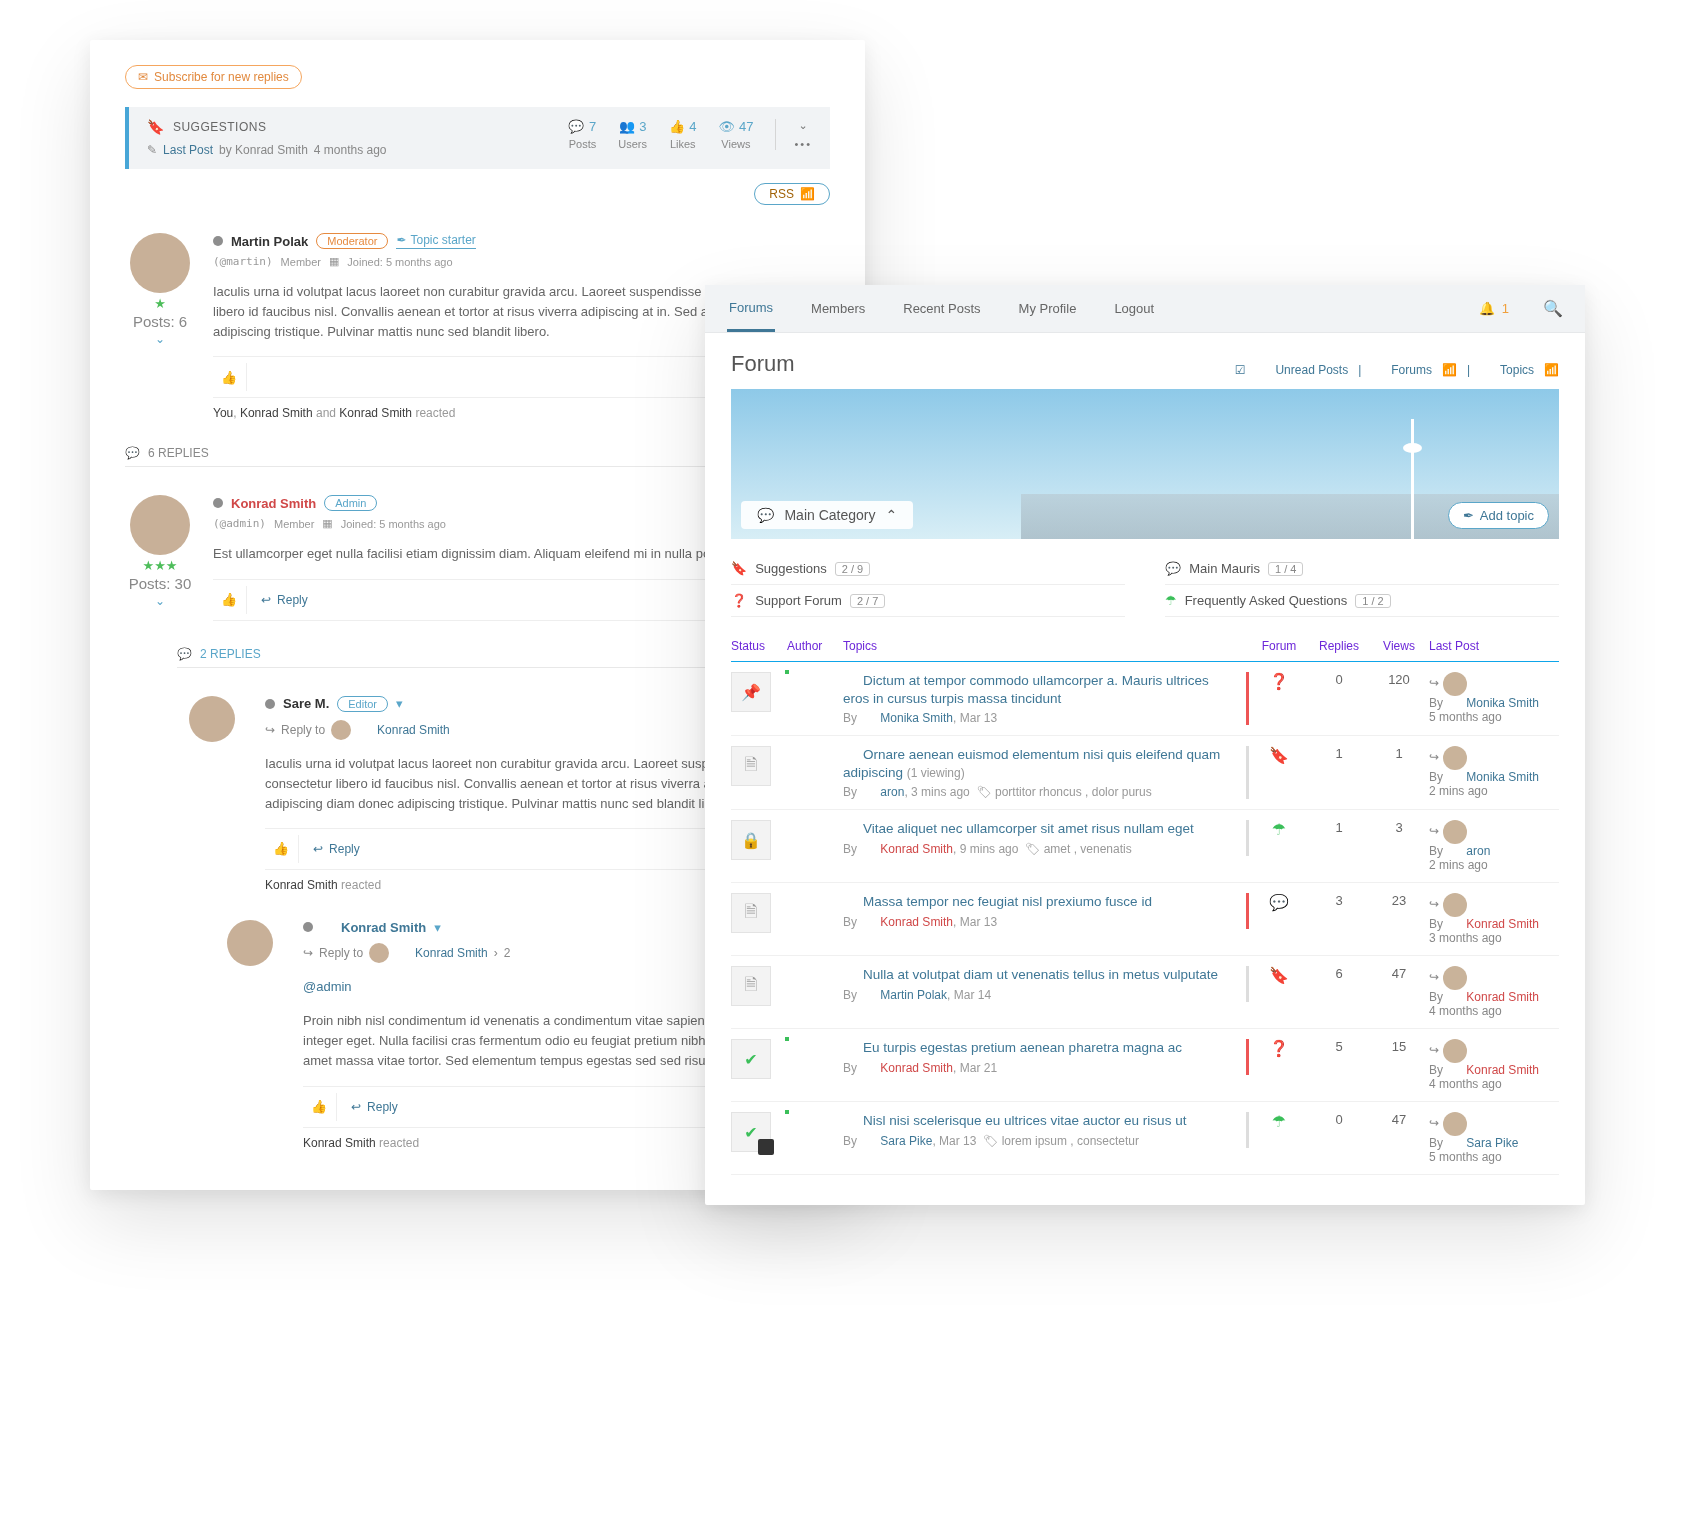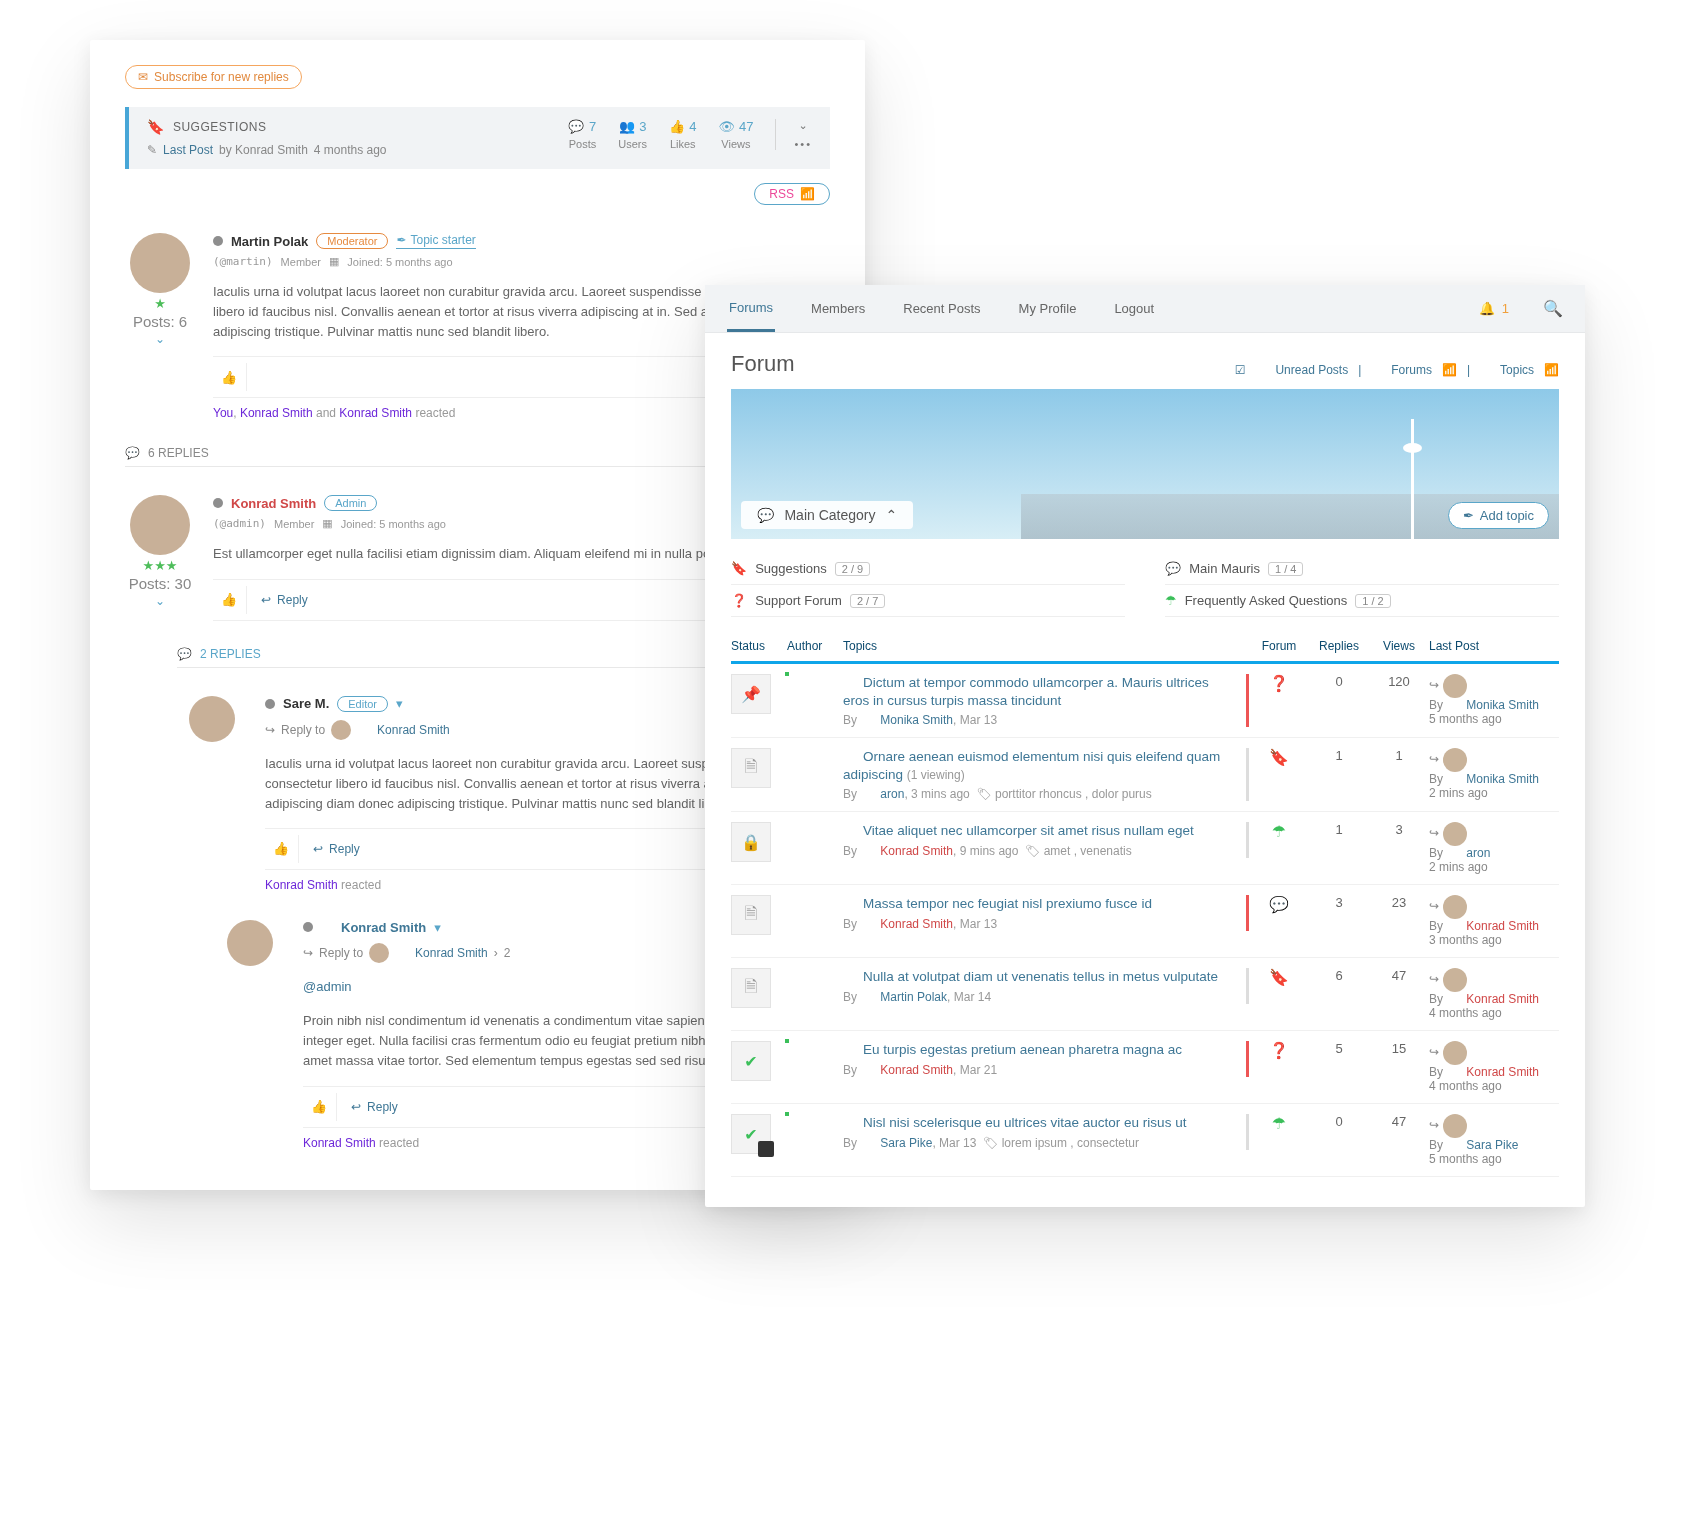--- a/index.html
+++ b/index.html
@@ -14,21 +14,21 @@
 .topic-head { margin-top:18px; border-left:4px solid #47a6d7; background:#f1f3f5; padding:12px 18px; display:flex; justify-content:space-between; align-items:flex-start; }
 .th-left .ttitle { display:flex; align-items:center; gap:8px; color:#666; font-size:12px; letter-spacing:.5px; }
 .bookmark-ico { color:#3b5fbf; font-size:14px; }
 .th-foot { margin-top:8px; font-size:12px; color:#888; display:flex; align-items:center; gap:6px; }
 .th-foot .lp { color:#3f7796; }
 .th-right { display:flex; gap:22px; text-align:center; color:#888; font-size:11px; align-items:center; }
 .metric { display:flex; flex-direction:column; align-items:center; gap:4px; }
 .metric .row { display:flex; gap:4px; align-items:center; color:#5aa6c9; font-size:13px; }
 .th-more { border-left:1px solid #d5d5d5; padding-left:18px; display:flex; flex-direction:column; gap:6px; color:#777; }
 .rss-row { text-align:right; margin-top:14px; }
-.rss { display:inline-flex; align-items:center; gap:6px; border:1px solid #5aa6c9; color:#ec4899; padding:3px 14px; border-radius:12px; font-size:12px; }
+.rss { display:inline-flex; align-items:center; gap:6px; border:1px solid #5aa6c9; color:#a16207; padding:3px 14px; border-radius:12px; font-size:12px; }
 
 .post { display:flex; gap:18px; margin-top:28px; }
 .av-col { width:70px; text-align:center; }
 .avatar { width:60px; height:60px; border-radius:50%; background:#c8b098; display:inline-block; }
 .avatar.sm { width:46px; height:46px; }
 .stars { color:#4dbd5a; font-size:13px; }
 .stars.one { color:#4dbd5a; }
 .pcount { font-size:15px; color:#888; margin-top:2px; }
 .caret { color:#5aa6c9; font-size:12px; margin-top:2px; }
 .body { flex:1; }
@@ -40,21 +40,21 @@
 .badge.blue { border-color:#5aa6c9; color:#5aa6c9; }
 .ts { border-bottom:1px solid #5aa6c9; color:#5aa6c9; padding-bottom:1px; display:inline-flex; gap:4px; align-items:center; font-size:12px; }
 .meta { font-size:11px; color:#999; margin-top:6px; display:flex; gap:8px; align-items:center; }
 .meta .handle { font-family:monospace; }
 .text { margin-top:14px; color:#666; line-height:1.55; font-size:13px; }
 .actions { margin-top:14px; display:flex; gap:14px; align-items:center; border-top:1px solid #eee; border-bottom:1px solid #eee; padding:6px 0; }
 .ico-btn { width:34px; height:28px; border-right:1px solid #eee; display:flex; align-items:center; justify-content:center; color:#aec2d2; }
 .reply-link { color:#3f7796; display:flex; align-items:center; gap:6px; font-size:12px; }
 .quote-ico { margin-left:auto; color:#bbb; font-size:16px; }
 .reacted { font-size:12px; color:#999; margin-top:8px; }
-.reacted .u { color:#6d28d9; }
+.reacted .u { color:#404040; }
 
 .replies-bar { display:flex; align-items:center; gap:8px; color:#888; border-bottom:1px solid #e8e8e8; padding-bottom:6px; margin-top:26px; font-size:12px; }
 .replies-bar.sub { color:#5aa6c9; }
 
 .nested { margin-left:52px; }
 .nested2 { margin-left:90px; }
 .reply-to { font-size:12px; color:#888; margin-top:8px; display:flex; align-items:center; gap:6px; }
 .reply-to .mini-av { width:20px; height:20px; border-radius:50%; background:#c8b098; display:inline-block; }
 .date-right { margin-left:auto; color:#aaa; font-size:12px; }
 .edit-ico { color:#888; }
@@ -74,21 +74,21 @@
 .silhouette { position:absolute; bottom:0; right:0; left:35%; height:75px; background:linear-gradient(to top,#8799a5 0,#b5c1c8 60%, transparent 60%); opacity:.5; }
 .tower { position:absolute; right:145px; bottom:0; width:3px; height:120px; background:#fff; }
 .tower::before{content:"";position:absolute;top:24px;left:-8px;width:19px;height:10px;border-radius:50%;background:#fff;}
 .cat-bar { position:absolute; left:10px; bottom:10px; background:rgba(255,255,255,.9); padding:6px 16px; border-radius:4px; display:flex; gap:10px; align-items:center; color:#555; font-size:14px; }
 .add-topic { position:absolute; right:10px; bottom:10px; background:#fff; border:1px solid #5aa6c9; color:#3f7796; padding:5px 14px; border-radius:14px; font-size:13px; display:flex; gap:6px; align-items:center; }
 .subforums { display:flex; padding:14px 26px 6px; gap:40px; }
 .sf-col { flex:1; }
 .sf-item { display:flex; align-items:center; gap:8px; padding:8px 0; border-bottom:1px solid #eee; font-size:13px; }
 .sf-item .cnt { border:1px solid #ccc; padding:0 6px; border-radius:3px; color:#888; font-size:11px; }
 .tbl { padding:8px 26px 0; }
-.th { display:flex; color:#0c4a6e; font-size:12px; padding:8px 0; border-bottom:3px solid #0ea5e9; }
+.th { display:flex; color:#6d28d9; font-size:12px; padding:8px 0; border-bottom:1px solid #0ea5e9; }
 .c-st{width:56px;} .c-au{width:56px;} .c-tp{flex:1;} .c-fo{width:60px;text-align:center;} .c-re{width:60px;text-align:center;} .c-vi{width:60px;text-align:center;} .c-lp{width:130px;}
 .tr { display:flex; padding:10px 0; border-bottom:1px solid #f0f0f0; align-items:flex-start; }
 .st-box { width:40px; height:40px; background:#f3f3f3; border:1px solid #e3e3e3; display:flex; align-items:center; justify-content:center; color:#999; font-size:16px; position:relative; }
 .st-box.green { color:#3bbf5a; }
 .st-pin { color:#d55; }
 .st-badge { position:absolute; right:-4px; bottom:-4px; width:16px; height:16px; background:#333; border-radius:2px; }
 .tav { width:40px; height:40px; border-radius:50%; background:#c9b39a; }
 .tav.g { box-shadow: 0 0 0 2px #3bbf5a; }
 .topic { flex:1; padding-right:12px; border-right:3px solid #ddd; }
 .topic.red-b { border-right-color:#e55; }

